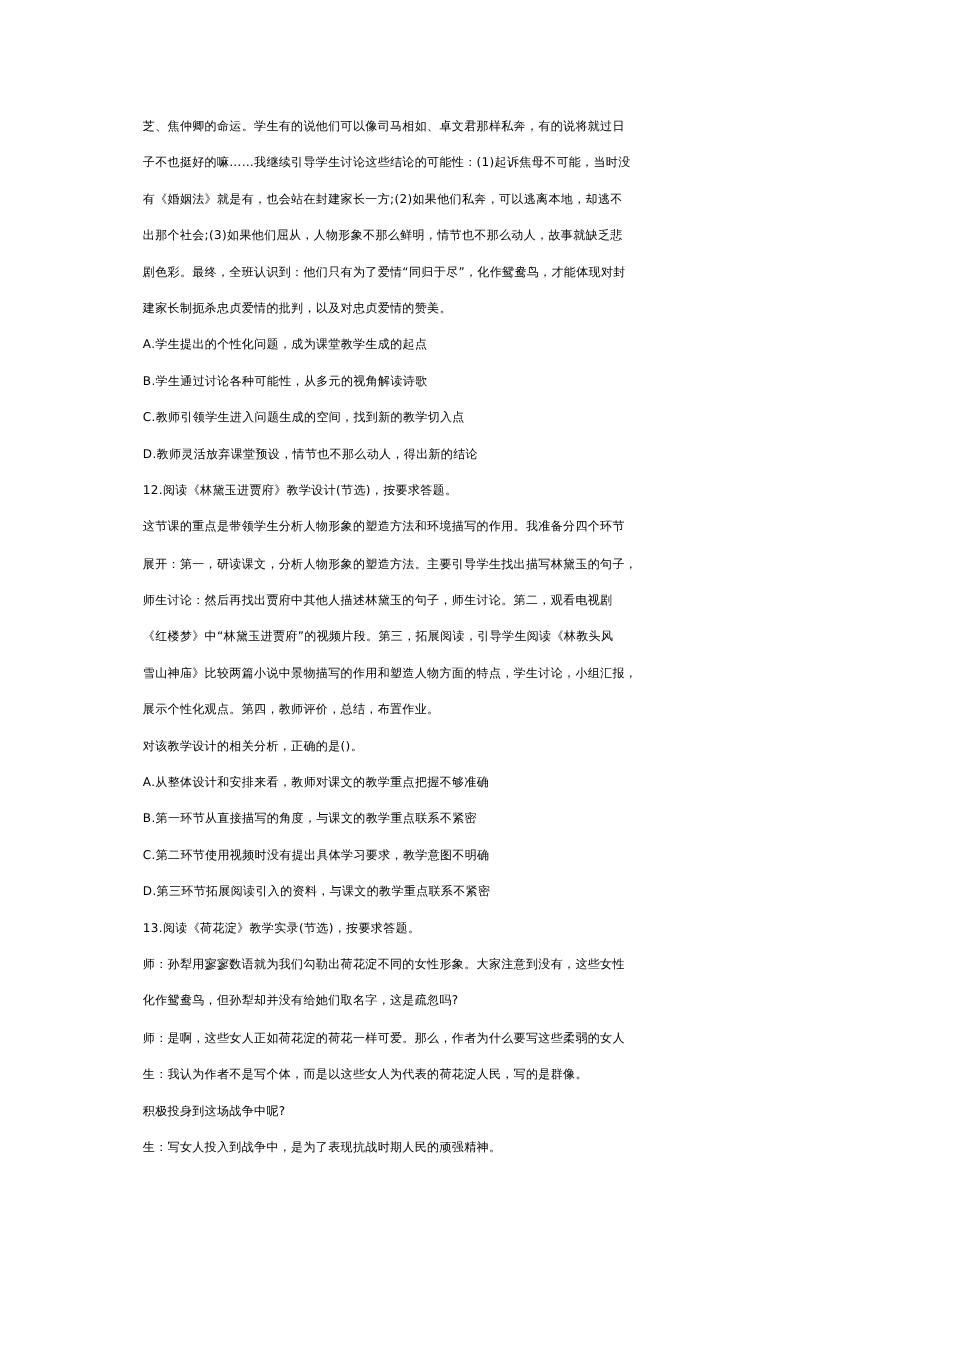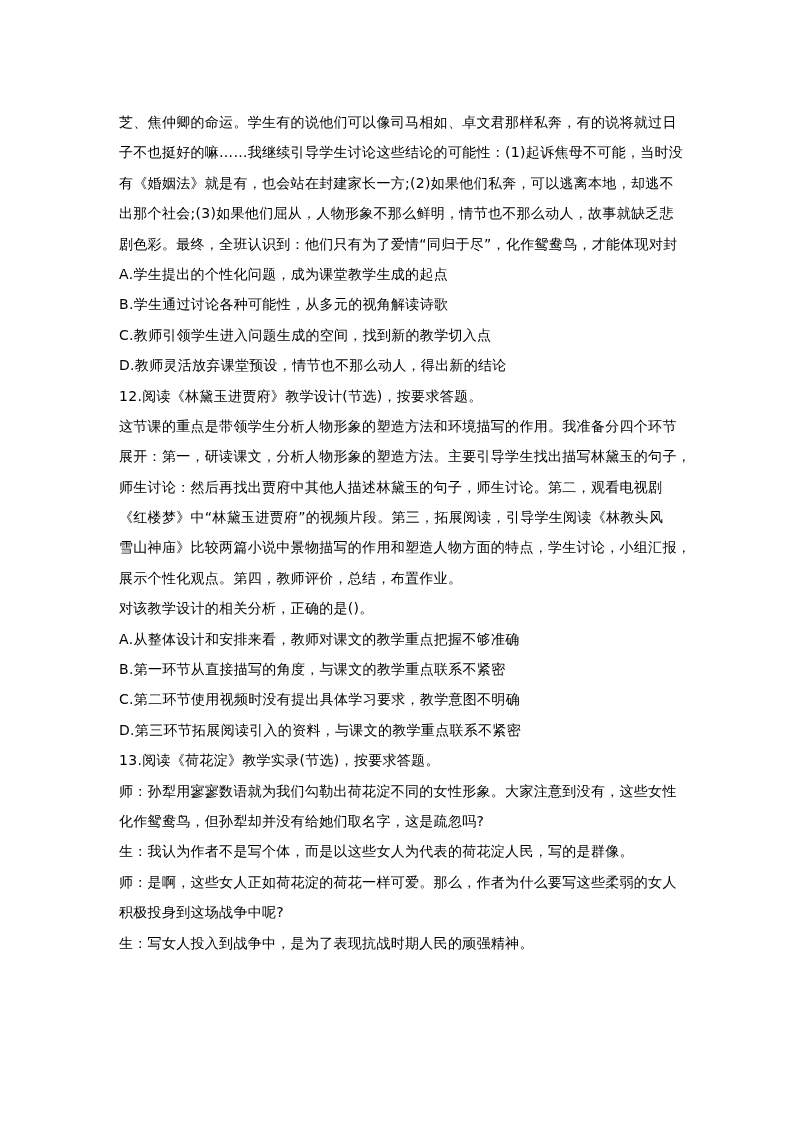--- a/index.html
+++ b/index.html
@@ -1,42 +1,43 @@
 <!DOCTYPE html>
 <html><head>
 <meta charset="utf-8">
 <style>
   html, body { margin: 0; padding: 0; background: #ffffff; }
   body { width: 794px; height: 1123px; position: relative; overflow: hidden; }
   .page {
     position: absolute;
     left: 119px;
-    top: 112px;
+    top: 96px;
     width: 570px;
     font-family: "DejaVu Sans", "Liberation Sans", sans-serif;
-    font-size: 14px;
+    font-size: 10px;
     color: #000000;
   }
   .line {
     height: 30.4px;
     line-height: 20px;
     white-space: nowrap;
     letter-spacing: 0.3px;
   }
 </style>
 </head>
 <body>
 
 <div class="page">
   <div>
     <div class="line">芝、焦仲卿的命运。学生有的说他们可以像司马相如、卓文君那样私奔，有的说将就过日</div>
     <div class="line">子不也挺好的嘛……我继续引导学生讨论这些结论的可能性：(1)起诉焦母不可能，当时没</div>
     <div class="line">有《婚姻法》就是有，也会站在封建家长一方;(2)如果他们私奔，可以逃离本地，却逃不</div>
     <div class="line">出那个社会;(3)如果他们屈从，人物形象不那么鲜明，情节也不那么动人，故事就缺乏悲</div>
     <div class="line">剧色彩。最终，全班认识到：他们只有为了爱情“同归于尽”，化作鸳鸯鸟，才能体现对封</div>
+    <div class="line">建家长制扼杀忠贞爱情的批判，以及对忠贞爱情的赞美。</div>
     <div class="line">A.学生提出的个性化问题，成为课堂教学生成的起点</div>
     <div class="line">B.学生通过讨论各种可能性，从多元的视角解读诗歌</div>
     <div class="line">C.教师引领学生进入问题生成的空间，找到新的教学切入点</div>
     <div class="line">D.教师灵活放弃课堂预设，情节也不那么动人，得出新的结论</div>
   </div>
 
   <div>
     <div class="line">12.阅读《林黛玉进贾府》教学设计(节选)，按要求答题。</div>
     <div class="line">这节课的重点是带领学生分析人物形象的塑造方法和环境描写的作用。我准备分四个环节</div>
     <div class="line">展开：第一，研读课文，分析人物形象的塑造方法。主要引导学生找出描写林黛玉的句子，</div>
@@ -48,18 +49,18 @@
     <div class="line">A.从整体设计和安排来看，教师对课文的教学重点把握不够准确</div>
     <div class="line">B.第一环节从直接描写的角度，与课文的教学重点联系不紧密</div>
     <div class="line">C.第二环节使用视频时没有提出具体学习要求，教学意图不明确</div>
     <div class="line">D.第三环节拓展阅读引入的资料，与课文的教学重点联系不紧密</div>
   </div>
 
   <div>
     <div class="line">13.阅读《荷花淀》教学实录(节选)，按要求答题。</div>
     <div class="line">师：孙犁用寥寥数语就为我们勾勒出荷花淀不同的女性形象。大家注意到没有，这些女性</div>
     <div class="line">化作鸳鸯鸟，但孙犁却并没有给她们取名字，这是疏忽吗?</div>
+    <div class="line">师：是啊，这些女人正如荷花淀的荷花一样可爱。那么，作者为什么要写这些柔弱的女人</div>
     <div class="line">生：我认为作者不是写个体，而是以这些女人为代表的荷花淀人民，写的是群像。</div>
-    <div class="line">师：是啊，这些女人正如荷花淀的荷花一样可爱。那么，作者为什么要写这些柔弱的女人</div>
     <div class="line">积极投身到这场战争中呢?</div>
     <div class="line">生：写女人投入到战争中，是为了表现抗战时期人民的顽强精神。</div>
   </div>
 </div>
 
 </body></html>

